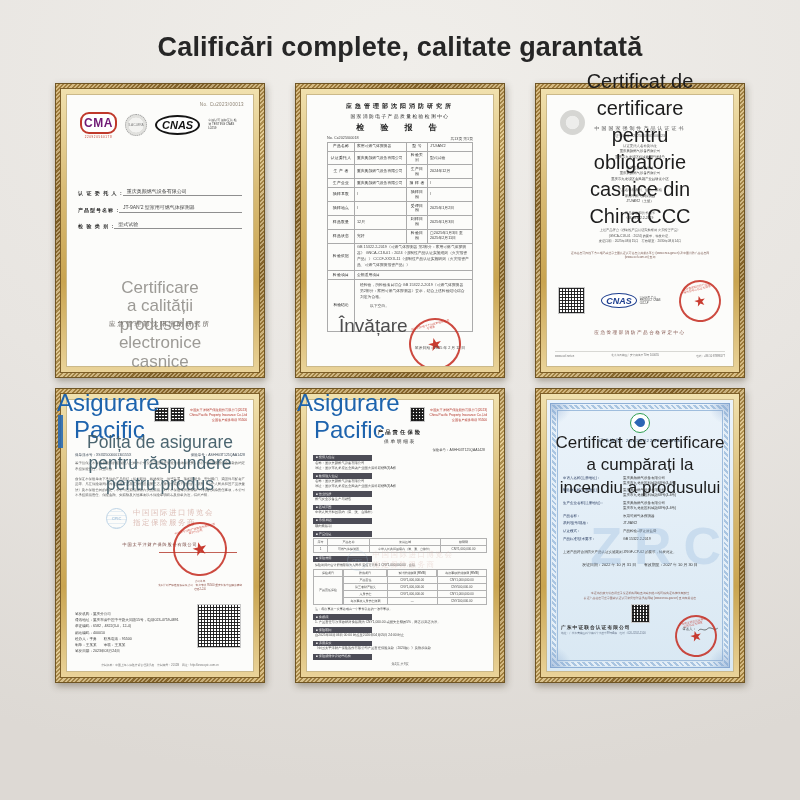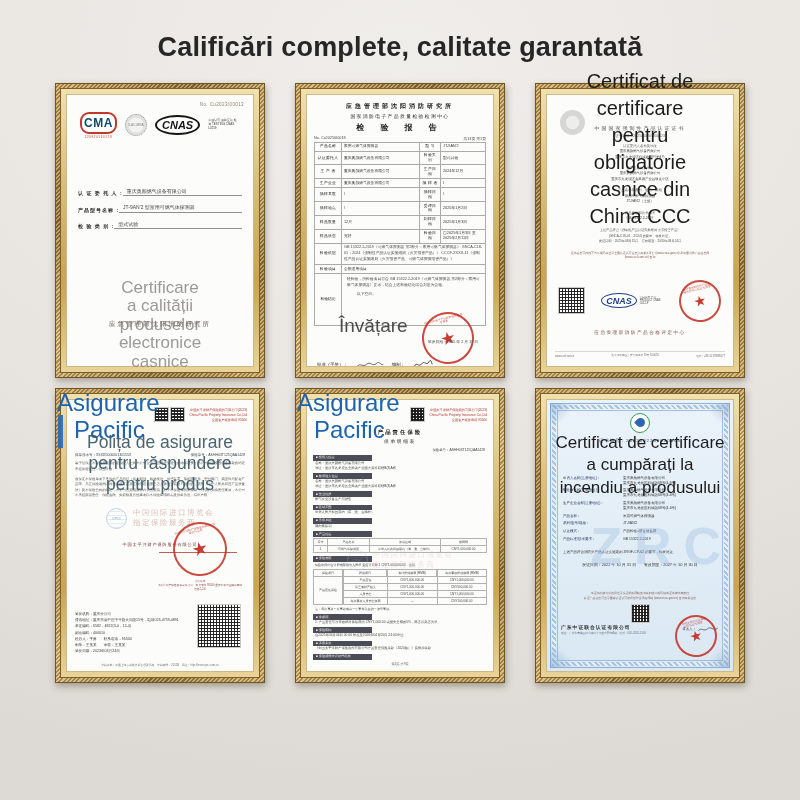--- a/index.html
+++ b/index.html
@@ -34,37 +34,37 @@
   display:flex;align-items:center;justify-content:center;transform:rotate(-14deg);background:rgba(255,255,255,.04)}
 .stamp .star{color:rgba(196,42,30,.92)}
 .stamp .stamp-txt{position:absolute;top:3px;left:4px;right:4px;font-size:2.8px;line-height:1.25;
   color:rgba(196,42,30,.8);text-align:center;overflow:hidden}
 .sig{display:inline-block;vertical-align:middle}
 
 .c1{height:100%;position:relative}
 .c1-no{font-size:4.5px;color:#8a7f6f;text-align:right;padding:7px 9px 0 0;letter-spacing:.4px}
 .c1-logos{display:flex;align-items:center;gap:8px;padding:5px 0 0 13px}
 .cma-wrap{text-align:center}
-.cma{width:37px;height:22px;border:2px solid #c0392b;border-radius:9px;color:#0c4a6e;font-weight:bold;
+.cma{width:37px;height:22px;border:2px solid #c0392b;border-radius:9px;color:#701a75;font-weight:bold;
   font-size:12px;display:flex;align-items:center;justify-content:center;letter-spacing:.5px;background:#fff}
 .cma-digits{font-size:3px;color:#c0392b;letter-spacing:.6px;margin-top:1px}
 .ilac{width:22px;height:22px;border-radius:50%;border:1.5px dotted #9a9a9a;color:#808080;font-size:3.2px;
   display:flex;align-items:center;justify-content:center;text-align:center;
   background:radial-gradient(circle,#f3f3f1 52%,#e1e1de 54%)}
 .cnas{font-size:11px;font-weight:bold;font-style:italic;border:2px solid #151515;border-radius:50%;
   padding:2px 5px;color:#151515;background:#fff}
 .cnas-side{font-size:3px;color:#3a3a3a;line-height:1.3;text-align:left;width:30px}
 .c1-title{margin-top:33px;text-align:center;font-size:19px;color:#1c1c1c;font-weight:500}
 .c1-fields{margin-top:49px;padding:0 11px}
 .c1-field{display:flex;align-items:flex-end;font-size:5px;margin-bottom:8px}
 .c1-field .lbl{color:#1f1f1f;font-weight:bold;white-space:nowrap;letter-spacing:1px}
 .c1-field .val{flex:1;border-bottom:1px solid #8f8f8f;color:#474747;padding:0 2px 1.5px 4px}
 .c1-issuer{position:absolute;left:0;right:0;bottom:37px;text-align:center;font-size:6.5px;color:#5d5853;letter-spacing:2px}
 
-.c2{height:100%;padding:7px 7px 0;position:relative}
+.c2{height:100%;padding:7px 20px 0;position:relative}
 .c2-org1{text-align:center;font-size:6px;letter-spacing:3px;color:#202020;font-weight:bold}
 .c2-org2{text-align:center;font-size:4.8px;letter-spacing:1.4px;color:#242424;margin-top:2px}
 .c2-doct{text-align:center;font-size:8px;letter-spacing:7px;color:#1d1d1d;font-weight:bold;margin:3px 0}
 .c2-meta{display:flex;justify-content:space-between;font-size:3.8px;color:#4a4a4a;margin-bottom:1px}
 table.c2t{width:100%;border-collapse:collapse;font-size:3.8px;color:#3a3a3a;table-layout:fixed}
 .c2t td{border:1px solid #ababab;padding:1.5px 2px;line-height:1.3;vertical-align:middle;overflow:hidden}
 .c2t .lab{width:27px;text-align:center;color:#222;letter-spacing:.3px}
 .c2t .lab2{width:21px}
 .c2t .val2{width:45px}
 .c2t .vlab{width:10px;text-align:center;word-break:break-all;line-height:1.9;color:#222}

